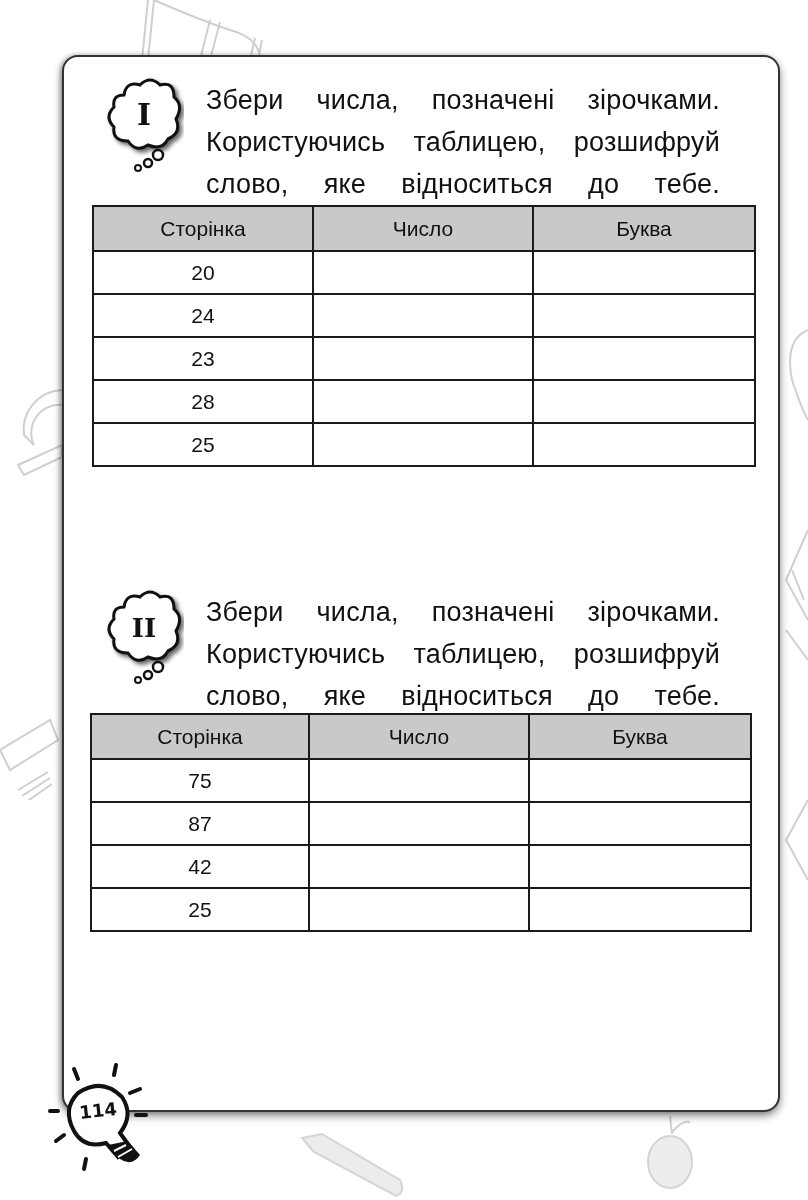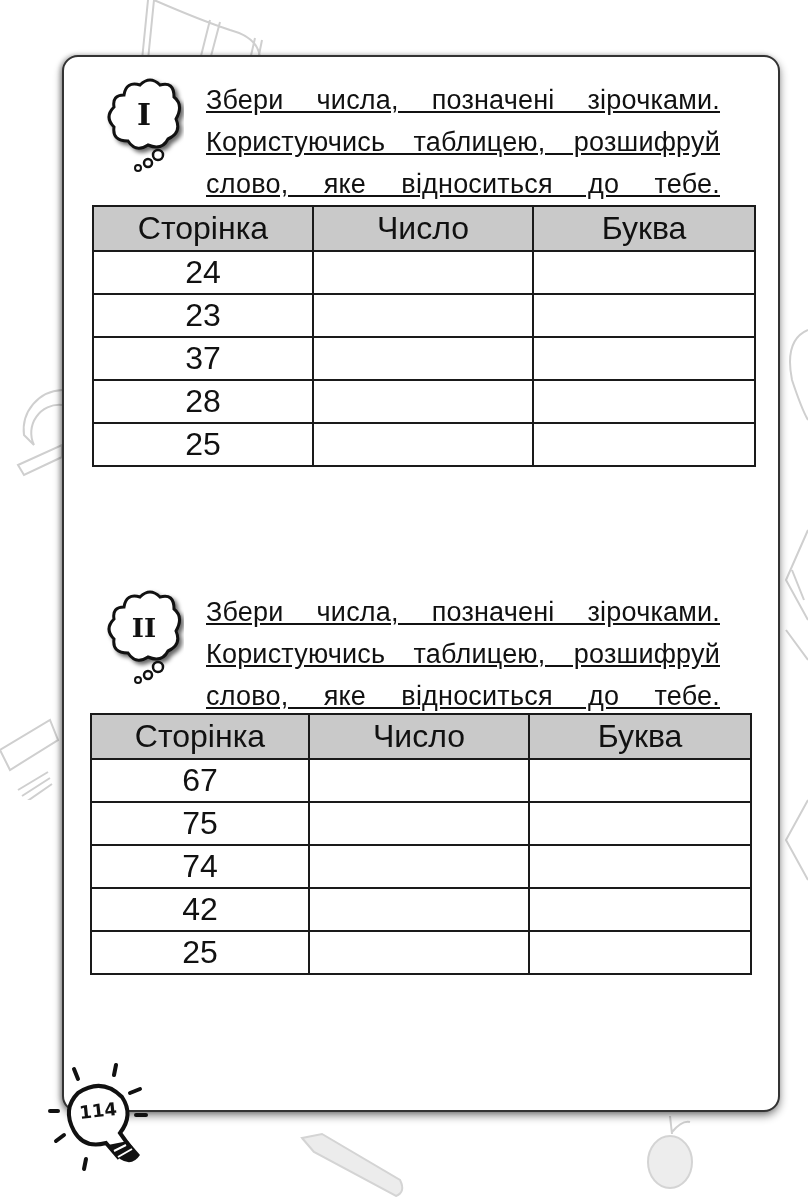--- a/index.html
+++ b/index.html
@@ -18,27 +18,27 @@
   }
   .task { position: absolute; left: 0; width: 100%; }
   .task-head { position: absolute; left: 0; top: 0; width: 100%; height: 120px; }
   .cloud { position: absolute; left: 40px; top: 18px; width: 80px; height: 110px; }
   .cloud svg { width: 80px; height: 110px; }
   .instr {
     position: absolute; left: 142px; top: 22px; width: 514px;
     font-size: 27px; line-height: 42px; text-align: justify;
     text-align-last: justify; letter-spacing: 0.2px;
   }
-  .instr span { display: block; text-align: justify; text-align-last: justify; text-decoration: underline; }
+  .instr span { display: block; text-align: justify; text-align-last: justify; }
   table.grid {
     position: absolute; border-collapse: collapse; table-layout: fixed;
   }
   table.grid th, table.grid td {
     border: 2px solid #1a1a1a; height: 41px; padding: 0; text-align: center;
-    font-size: 32px; font-weight: normal; vertical-align: middle;
+    font-size: 21px; font-weight: normal; vertical-align: middle;
   }
   table.grid th { background: #c9c9c9; height: 43px; }
   .bulb { position: absolute; left: 44px; top: 1063px; width: 120px; height: 120px; }
   .bulb svg { width: 120px; height: 120px; }
   .page-num {
     position: absolute; left: 73px; top: 1100px; width: 50px; text-align: center;
     font-size: 18px; font-weight: bold; font-family: "DejaVu Sans", sans-serif;
     transform: rotate(-6deg);
   }
 </style>
@@ -93,31 +93,31 @@
         </colgroup>
       <thead>
         <tr>
           <th>Сторінка</th>
           <th>Число</th>
           <th>Буква</th>
         </tr>
       </thead>
       <tbody>
         <tr>
+          <td>20</td>
+          <td></td>
+          <td></td>
+        </tr>
+        <tr>
           <td>24</td>
           <td></td>
           <td></td>
         </tr>
         <tr>
           <td>23</td>
-          <td></td>
-          <td></td>
-        </tr>
-        <tr>
-          <td>37</td>
           <td></td>
           <td></td>
         </tr>
         <tr>
           <td>28</td>
           <td></td>
           <td></td>
         </tr>
         <tr>
           <td>25</td>
@@ -154,31 +154,26 @@
         </colgroup>
       <thead>
         <tr>
           <th>Сторінка</th>
           <th>Число</th>
           <th>Буква</th>
         </tr>
       </thead>
       <tbody>
         <tr>
-          <td>67</td>
-          <td></td>
-          <td></td>
-        </tr>
-        <tr>
           <td>75</td>
           <td></td>
           <td></td>
         </tr>
         <tr>
-          <td>74</td>
+          <td>87</td>
           <td></td>
           <td></td>
         </tr>
         <tr>
           <td>42</td>
           <td></td>
           <td></td>
         </tr>
         <tr>
           <td>25</td>

